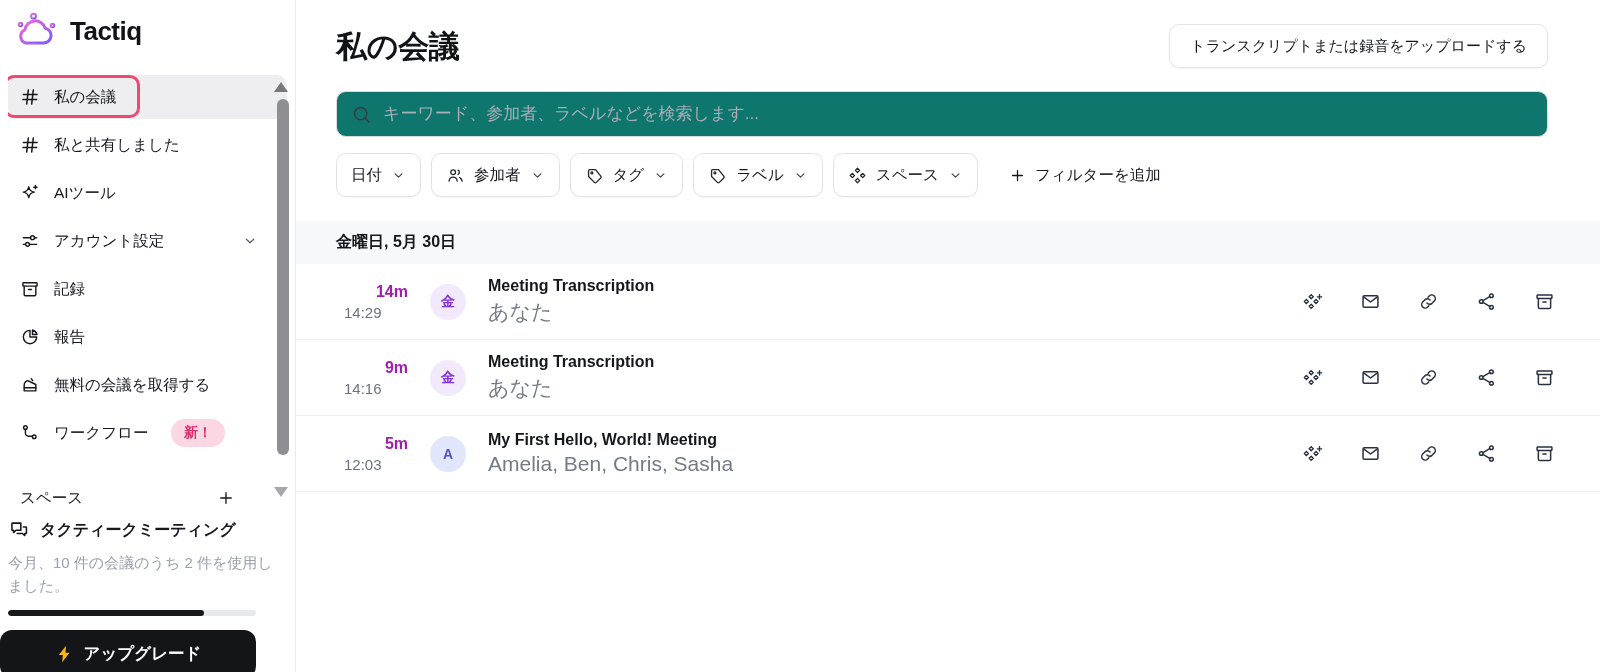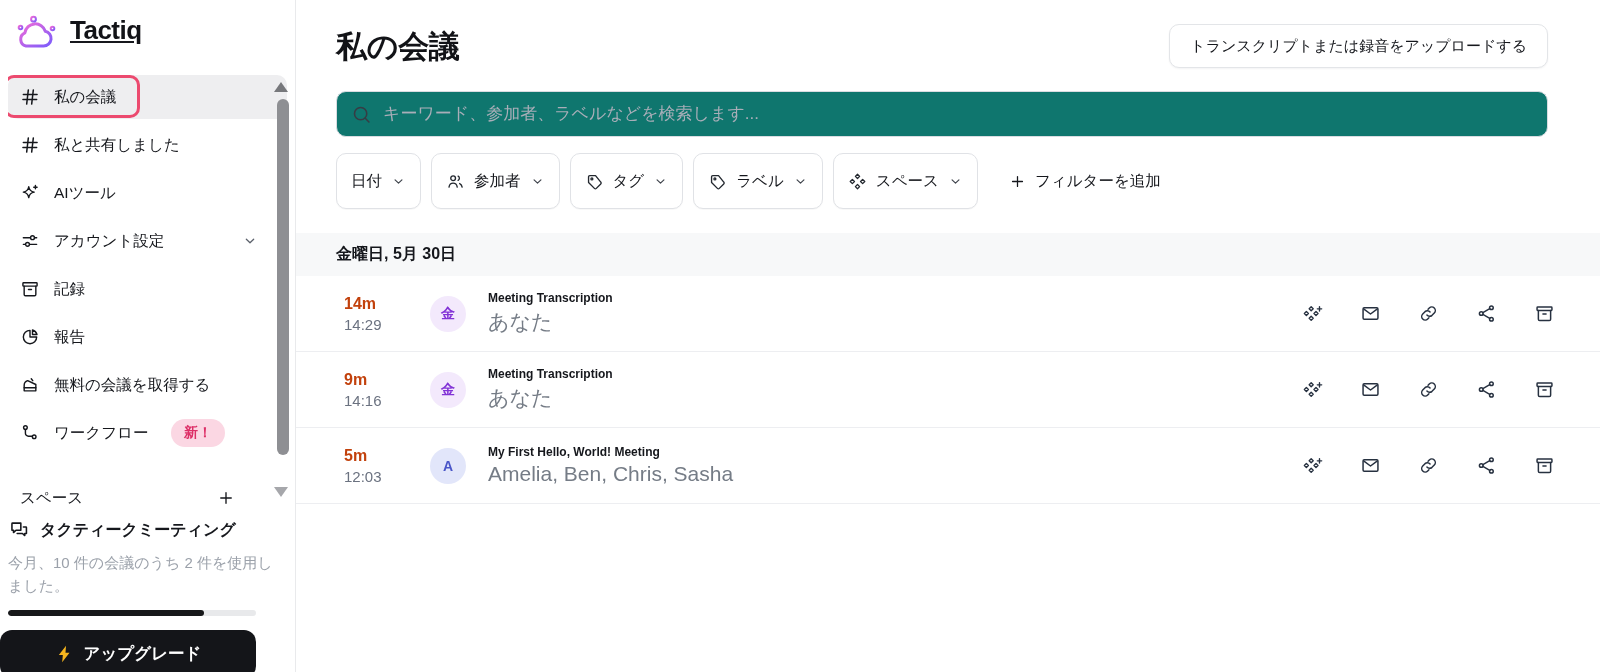--- a/index.html
+++ b/index.html
@@ -4,21 +4,21 @@
 <style>
   * { margin:0; padding:0; box-sizing:border-box; }
   html,body { width:1600px; height:672px; overflow:hidden; background:#fff;
     font-family:"Liberation Sans","DejaVu Sans",sans-serif; color:#16181d; }
   button { font:inherit; color:inherit; background:none; border:none; padding:0; cursor:pointer; }
   svg.ic { display:block; flex:none; }
 
   
   .sidebar { position:absolute; left:0; top:0; width:296px; height:672px; background:#fff;
     border-right:1px solid #e9eaec; }
-  .logo-row { display:flex; align-items:flex-start; gap:10px; padding:15px 14px; height:62px;text-decoration:underline; }
+  .logo-row { display:flex; align-items:center; gap:10px; padding:28px 14px; height:62px; }
   .logo-text { font-size:26px; font-weight:700; letter-spacing:-0.5px; color:#121317; }
 
   .nav { position:absolute; top:75px; left:8px; right:8px; height:430px; overflow:hidden; }
   .nav-item { position:relative; display:flex; align-items:center; gap:14px; height:44px;
     margin-bottom:4px; padding:0 12px; border-radius:10px; font-size:15.5px; color:#15171c; width:100%; text-align:left; }
   .nav-item .lbl { white-space:nowrap; }
   .nav-item.active { background:#eeeef0; }
   .tour-ring { position:absolute; left:-4px; top:0; width:136px; height:43px;
     border:3px solid #ec4a6f; border-radius:10px; pointer-events:none; }
   .nav-chevron { margin-left:64px; color:#5b616b; }
@@ -51,38 +51,38 @@
   .upload-btn { height:44px; padding:0 20px; border:1px solid #e3e5e8; border-radius:10px; background:#fff;
     font-size:15px; color:#15171c; box-shadow:0 1px 2px rgba(16,24,40,.05); white-space:nowrap; }
 
   .search-bar { margin:23px 52px 0 40px; height:46px; border:1px solid #d9dce1; border-radius:10px;
     display:flex; align-items:center; gap:11px; padding:0 14px; background:#0f766e; }
   .search-bar input { flex:1; border:none; outline:none; font-size:17px; color:#15171c; background:transparent; }
   .search-bar input::placeholder { color:#a9aeb8; }
   .search-icon { color:#373c44; }
 
   .filter-row { margin:16px 52px 0 40px; display:flex; align-items:center; gap:10px; }
-  .chip { height:56px; border:1px solid #e0e2e6; border-radius:10px; background:#fff; display:flex;
+  .chip { height:44px; border:1px solid #e0e2e6; border-radius:10px; background:#fff; display:flex;
     align-items:center; gap:9px; padding:0 14px; font-size:15.5px; color:#15171c; white-space:nowrap;
     box-shadow:0 1px 1px rgba(16,24,40,.03); }
   .chip .chev { color:#40454d; }
   .chip-icon { color:#23282f; }
   .add-filter { display:flex; align-items:center; gap:9px; margin-left:21px; font-size:15.5px; color:#15171c;justify-content:space-between; }
   .sort-btn { margin-left:auto; }
 
   .list { margin-top:24px; }
   .date-band { height:43px; background:#f7f8f9; display:flex; align-items:center; padding:0 40px;
     font-size:16px; font-weight:700; color:#15171c; }
   .row { display:flex; align-items:center; height:76px; border-bottom:1px solid #edeef1; padding:0 45px 0 48px; cursor:pointer; }
   .dur { width:64px; flex:none; }
-  .dur-m { font-size:16px; font-weight:700; color:#c2410c; }
+  .dur-m { font-size:16px; font-weight:700; color:#a21caf;text-align:right; }
   .dur-t { font-size:15px; color:#6b7280; margin-top:3px; }
   .avatar { width:36px; height:36px; border-radius:50%; margin:0 22px; display:flex; align-items:center;
     justify-content:center; font-size:14px; font-weight:600; flex:none; }
-  .m-title { font-size:12px; font-weight:700; color:#15171c; }
+  .m-title { font-size:16px; font-weight:700; color:#15171c; }
   .m-sub { font-size:21px; color:#757c86; margin-top:3px; }
   .actions { margin-left:auto; display:flex; align-items:center; gap:37px; }
   .act { color:#273140; display:flex; }
 </style>
 </head>
 <body>
 
 <svg width="0" height="0" style="position:absolute">
   <defs>
     <linearGradient id="lg-cloud" x1="0" y1="0" x2="1" y2="1">

